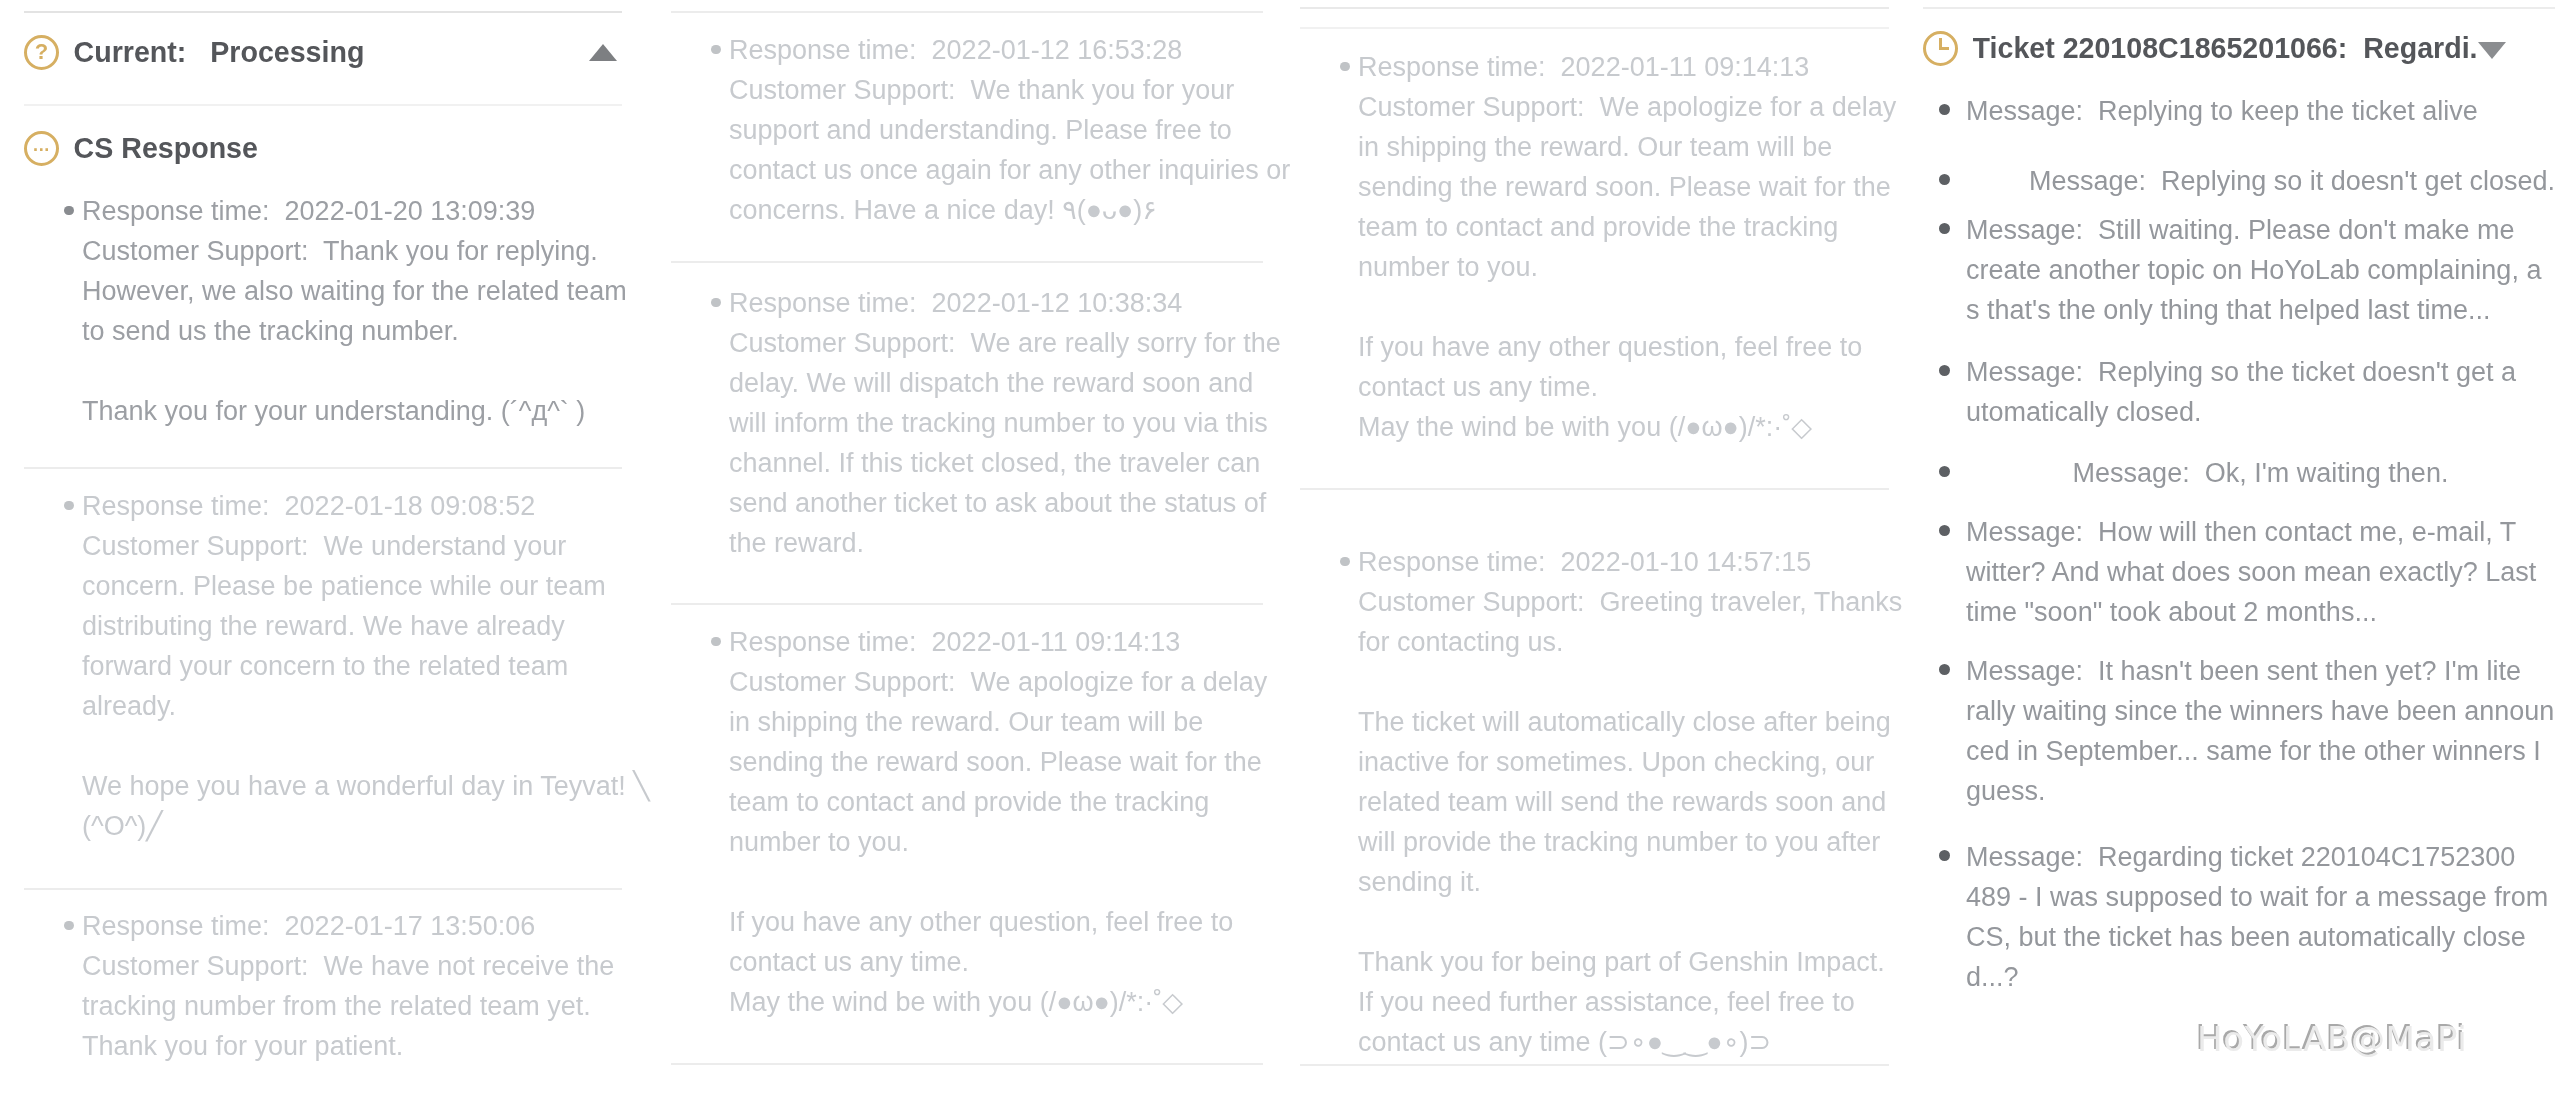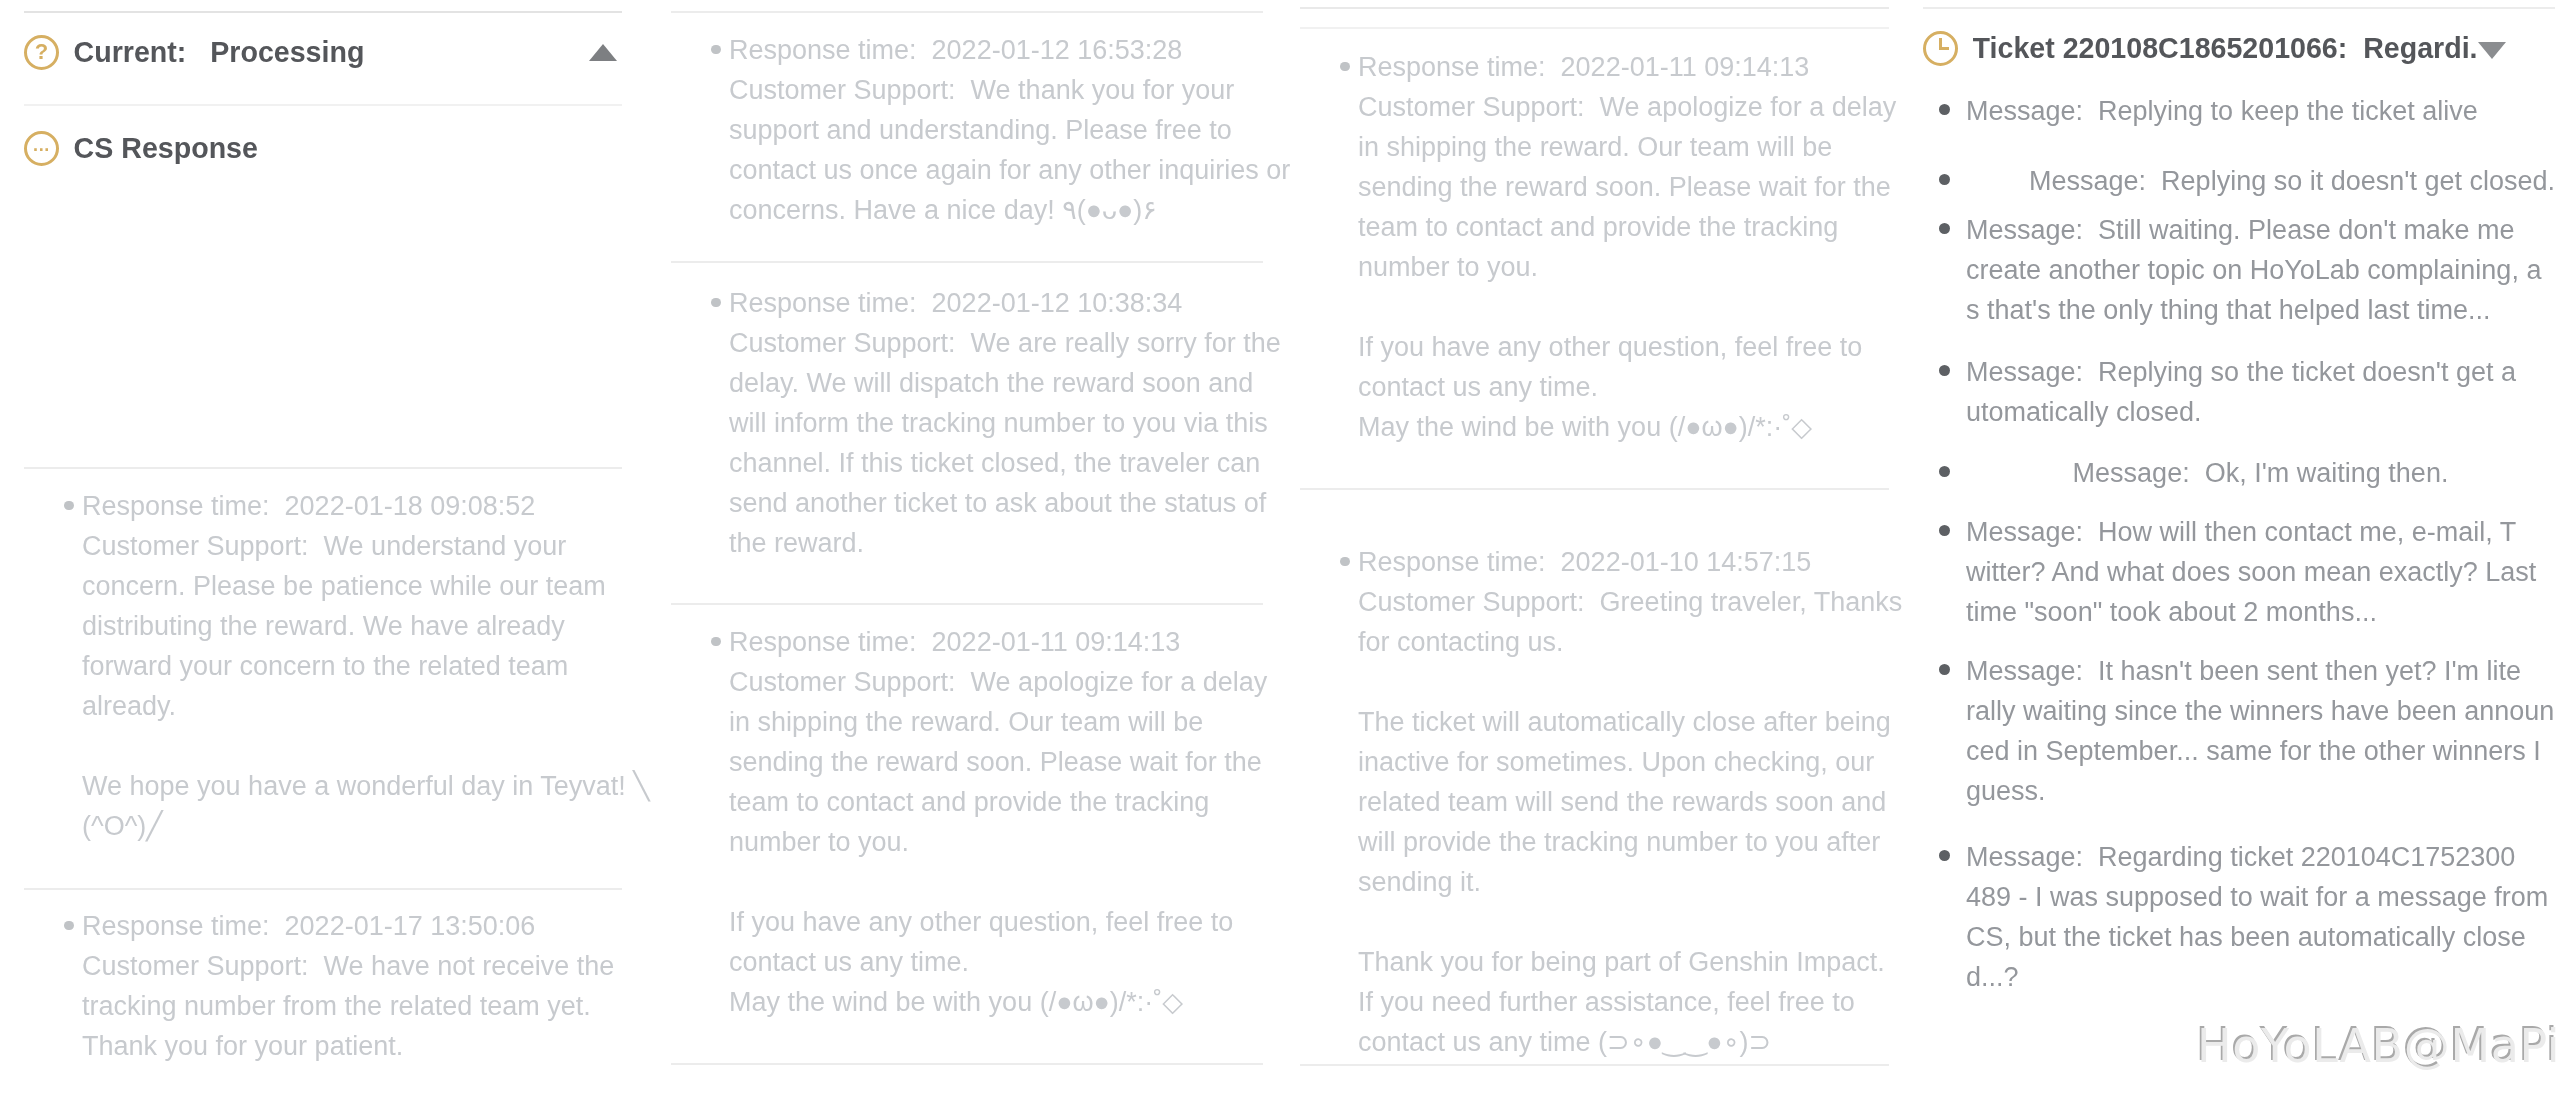--- a/index.html
+++ b/index.html
@@ -35,21 +35,21 @@
   .entry .dot{position:absolute;left:-18px;top:14.6px;width:9.7px;height:9.7px;border-radius:50%;}
   .entry.fresh{color:#9c9fa4;}
   .entry.fresh .dot{background:#898c90;}
   .entry.faded{color:#c7cace;}
   .entry.faded .dot{background:#c0c3c6;}
   .txt{font-size:27px;line-height:40px;white-space:pre;}
   .msg{position:absolute;left:43px;right:0;color:#94979c;}
   .msg .dot{position:absolute;left:-27px;top:13.4px;width:11px;height:11px;border-radius:50%;background:#5d6064;}
   .watermark{
     position:absolute;left:2197px;top:1019px;
-    font-size:46px;letter-spacing:0.6px;color:#ebebeb;
+    font-size:34px;letter-spacing:0.6px;color:#ebebeb;
     font-family:"DejaVu Sans",sans-serif;
     text-shadow:-1.8px -1.8px 0.6px #a9a9a9, 1.8px 1.8px 1.2px #ffffff;
   }
 </style>
 </head>
 <body>
 
 <div id="screen">
 
   <div class="col" style="left:24px;width:598px;">
@@ -60,20 +60,29 @@
         </span>
       <span class="hdr-text">Current:   Processing</span>
       <span class="tri up"></span>
     </div>
     <div class="hr" style="top:104px;background:#f1f1f1;"></div>
     <div class="hdr" style="top:125px;">
       <span class="icon">
           <span class="ddd">...</span>
         </span>
       <span class="hdr-text">CS Response</span>
+    </div>
+    <div class="entry fresh" style="top:191px;">
+      <span class="dot"></span>
+      <div class="txt">Response time:  2022-01-20 13:09:39
+Customer Support:  Thank you for replying.
+However, we also waiting for the related team
+to send us the tracking number.
+
+Thank you for your understanding. (´^д^` )</div>
     </div>
     <div class="hr" style="top:467px;"></div>
     <div class="entry faded" style="top:486px;">
       <span class="dot"></span>
       <div class="txt">Response time:  2022-01-18 09:08:52
 Customer Support:  We understand your
 concern. Please be patience while our team
 distributing the reward. We have already
 forward your concern to the related team
 already.

